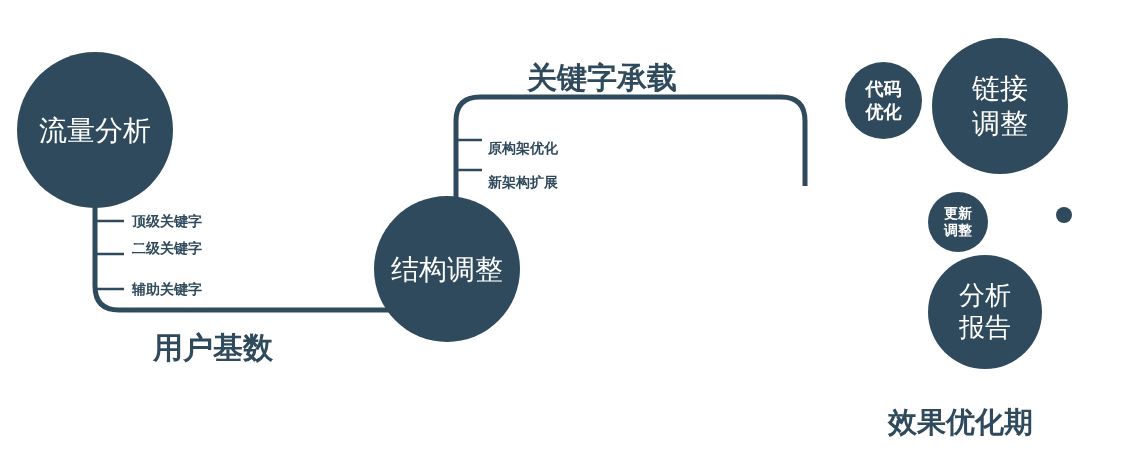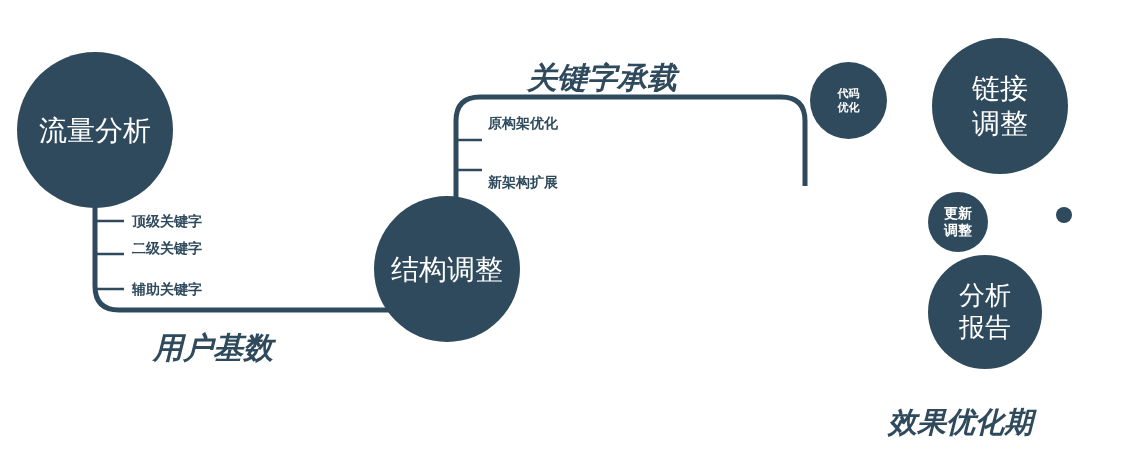--- a/index.html
+++ b/index.html
@@ -38,21 +38,20 @@
     white-space: pre-line;
     line-height: 1.25;
   }
   .node.small span { font-weight: bold; }
   .edge-label {
     position: absolute;
     color: var(--navy);
     font-weight: bold;
     font-size: 30px;
     white-space: nowrap;
-    font-style: italic;
   }
   .branch-label {
     position: absolute;
     color: var(--navy);
     font-weight: bold;
     font-size: 14px;
     white-space: nowrap;
   }
 </style>
 </head>
@@ -72,21 +71,21 @@
 
   <div class="node" style="left:17px; top:52px; width:156px; height:156px; font-size:28px;">
     <span>流量分析</span>
   </div>
 
   <div class="node" style="left:374px; top:196px; width:146px; height:146px; font-size:28px;">
     <span>结构调整</span>
   </div>
 
 
-  <div class="node small" style="left:810px; top:62px; width:77px; height:77px; font-size:11px;">
+  <div class="node small" style="left:845px; top:62px; width:77px; height:77px; font-size:18px;">
     <span>代码
 优化</span>
   </div>
 
   <div class="node" style="left:932px; top:38px; width:136px; height:136px; font-size:28px;">
     <span>链接
 调整</span>
   </div>
 
   <div class="node small" style="left:928px; top:192px; width:60px; height:60px; font-size:14px;">
@@ -104,16 +103,16 @@
   <div class="edge-label" style="left:527px; top:58px;">关键字承载</div>
 
   <div class="edge-label" style="left:888px; top:403px; font-size:29px;">效果优化期</div>
 
   <div class="edge-label" style="left:153px; top:328px;">用户基数</div>
 
   <div class="branch-label" style="left:132px; top:213px;">顶级关键字</div>
   <div class="branch-label" style="left:132px; top:240px;">二级关键字</div>
   <div class="branch-label" style="left:132px; top:281px;">辅助关键字</div>
 
-  <div class="branch-label" style="left:488px; top:115px;text-align:right;">原构架优化</div>
+  <div class="branch-label" style="left:488px; top:140px;text-align:right;">原构架优化</div>
   <div class="branch-label" style="left:488px; top:174px;">新架构扩展</div>
 
 </div>
 
 </body></html>

